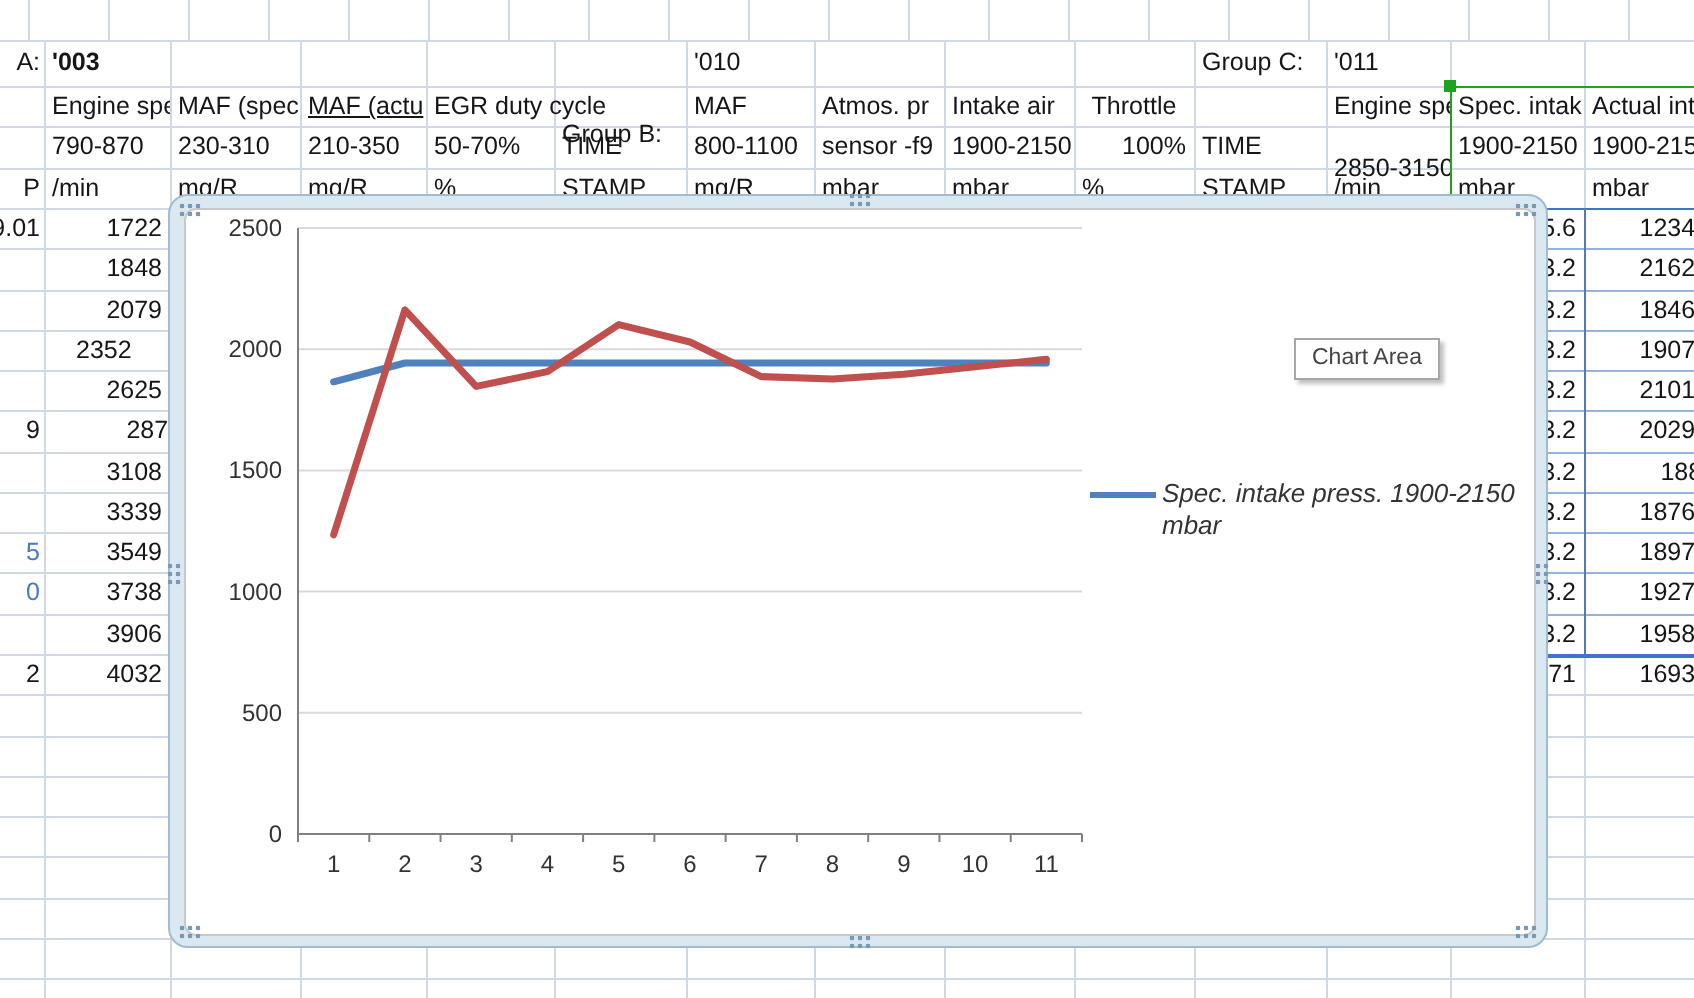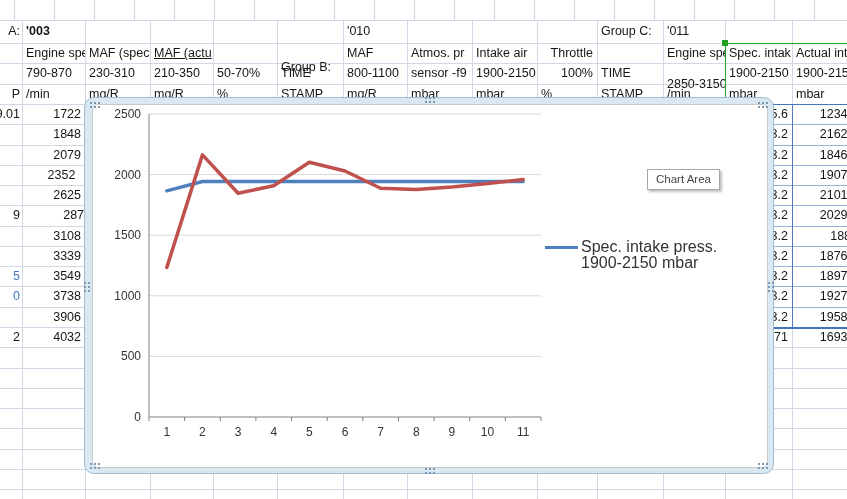--- a/index.html
+++ b/index.html
@@ -11,21 +11,21 @@
   .cell{position:absolute;box-sizing:border-box;padding:0 4px;white-space:nowrap;overflow:hidden;z-index:3;}
   .clipL span{position:absolute;right:2px;top:0;white-space:nowrap;}
   #chart-frame{position:absolute;left:84px;top:97px;width:690px;height:377px;box-sizing:border-box;
                border:1px solid #9fbcd1;border-radius:10px;background:#d9e8f1;z-index:10;}
   #chart-inner{position:absolute;left:7px;top:6px;width:674px;height:362px;background:#fff;
                border:1px solid #c9c9c9;border-radius:6px;}
   #chart-plot{position:absolute;left:0;top:0;}
   #chart-legend{position:absolute;left:452px;top:134px;width:216px;z-index:5;}
   .lg-entry{display:flex;margin-bottom:11px;}
   .lg-swatch{width:33px;height:3px;margin:7px 3px 0 0;flex:none;}
-  .lg-label{font-size:16px;line-height:16px;color:#333;}
+  .lg-label{font-size:13px;line-height:16px;color:#333;font-style:italic;}
   .grip{position:absolute;width:12px;height:8px;z-index:11;
         background-image:radial-gradient(circle,#7b99b5 1.1px,rgba(0,0,0,0) 1.3px);background-size:4px 4px;}
   .vgrip{width:8px;height:12px;}
   .g-tl{left:4px;top:3px}.g-tm{left:339px;top:-2px}.g-tr{right:4px;top:3px}
   .g-ml{left:-2px;top:183px}.g-mr{right:-2px;top:183px}
   .g-bl{left:4px;bottom:3px}.g-bm{left:339px;bottom:-2px}.g-br{right:4px;bottom:3px}
   #tooltip{position:absolute;left:647px;top:169px;z-index:20;background:#fff;border:1px solid #a6a6a6;
            padding:1px 8px;font-size:11.5px;line-height:17px;color:#444;white-space:nowrap;
            box-shadow:2px 2px 2px rgba(100,100,100,0.4);}
 </style>
@@ -157,24 +157,25 @@
       <span>A:</span>
     </div>
     <div class="cell" style="left: 22px; top: 20px; width: 63px; height: 23px; line-height: 23px; text-align: left; font-weight: bold;">'003</div>
     <div class="cell" style="left: 277px; top: 20px; width: 66px; height: 23px; line-height: 23px; text-align: left; margin-top: 36px;">Group B:</div>
     <div class="cell" style="left: 343px; top: 20px; width: 64px; height: 23px; line-height: 23px; text-align: left;">'010</div>
     <div class="cell" style="left: 597px; top: 20px; width: 66px; height: 23px; line-height: 23px; text-align: left;">Group C:</div>
     <div class="cell" style="left: 663px; top: 20px; width: 62px; height: 23px; line-height: 23px; text-align: left;">'011</div>
     <div class="cell" style="left: 22px; top: 43px; width: 63px; height: 20px; line-height: 20px; text-align: left;">Engine spe</div>
     <div class="cell" style="left: 85px; top: 43px; width: 65px; height: 20px; line-height: 20px; text-align: left;">MAF (spec</div>
     <div class="cell" style="left: 150px; top: 43px; width: 63px; height: 20px; line-height: 20px; text-align: left; text-decoration: underline;">MAF (actu</div>
+    <div class="cell" style="left: 213px; top: 43px; width: 130px; height: 20px; line-height: 20px; text-align: left;">EGR duty cycle</div>
     <div class="cell" style="left: 343px; top: 43px; width: 64px; height: 20px; line-height: 20px; text-align: left;">MAF</div>
     <div class="cell" style="left: 407px; top: 43px; width: 65px; height: 20px; line-height: 20px; text-align: left;">Atmos. pr</div>
     <div class="cell" style="left: 472px; top: 43px; width: 65px; height: 20px; line-height: 20px; text-align: left;">Intake air</div>
-    <div class="cell" style="left: 537px; top: 43px; width: 60px; height: 20px; line-height: 20px; text-align: right;">Throttle</div>
+    <div class="cell" style="left: 537px; top: 43px; width: 60px; height: 20px; line-height: 20px; text-align: center;">Throttle</div>
     <div class="cell" style="left: 663px; top: 43px; width: 62px; height: 20px; line-height: 20px; text-align: left;">Engine spe</div>
     <div class="cell" style="left: 725px; top: 43px; width: 67px; height: 20px; line-height: 20px; text-align: left;">Spec. intak</div>
     <div class="cell" style="left: 792px; top: 43px; width: 70px; height: 20px; line-height: 20px; text-align: left;">Actual int</div>
     <div class="cell" style="left: 22px; top: 63px; width: 63px; height: 21px; line-height: 21px; text-align: left;">790-870</div>
     <div class="cell" style="left: 85px; top: 63px; width: 65px; height: 21px; line-height: 21px; text-align: left;">230-310</div>
     <div class="cell" style="left: 150px; top: 63px; width: 63px; height: 21px; line-height: 21px; text-align: left;">210-350</div>
     <div class="cell" style="left: 213px; top: 63px; width: 64px; height: 21px; line-height: 21px; text-align: left;">50-70%</div>
     <div class="cell" style="left: 277px; top: 63px; width: 66px; height: 21px; line-height: 21px; text-align: left;">TIME</div>
     <div class="cell" style="left: 343px; top: 63px; width: 64px; height: 21px; line-height: 21px; text-align: left;">800-1100</div>
     <div class="cell" style="left: 407px; top: 63px; width: 65px; height: 21px; line-height: 21px; text-align: left;">sensor -f9</div>
@@ -205,21 +206,21 @@
     </div>
     <div class="cell" style="left: 22px; top: 104px; width: 63px; height: 20px; line-height: 20px; text-align: right;">1722</div>
     <div class="cell" style="left: 725px; top: 104px; width: 67px; height: 20px; line-height: 20px; text-align: right;">1865.6</div>
     <div class="cell" style="left: 792px; top: 104px; width: 70px; height: 20px; line-height: 20px; text-align: right;">1234.2</div>
     <div class="cell" style="left: 22px; top: 124px; width: 63px; height: 21px; line-height: 21px; text-align: right;">1848</div>
     <div class="cell" style="left: 725px; top: 124px; width: 67px; height: 21px; line-height: 21px; text-align: right;">1943.2</div>
     <div class="cell" style="left: 792px; top: 124px; width: 70px; height: 21px; line-height: 21px; text-align: right;">2162.4</div>
     <div class="cell" style="left: 22px; top: 145px; width: 63px; height: 20px; line-height: 20px; text-align: right;">2079</div>
     <div class="cell" style="left: 725px; top: 145px; width: 67px; height: 20px; line-height: 20px; text-align: right;">1943.2</div>
     <div class="cell" style="left: 792px; top: 145px; width: 70px; height: 20px; line-height: 20px; text-align: right;">1846.2</div>
-    <div class="cell" style="left: 22px; top: 165px; width: 67px; height: 20px; line-height: 20px; text-align: center; padding-left: 16px;">2352</div>
+    <div class="cell" style="left: 22px; top: 165px; width: 67px; height: 20px; line-height: 20px; text-align: left; padding-left: 16px;">2352</div>
     <div class="cell" style="left: 725px; top: 165px; width: 67px; height: 20px; line-height: 20px; text-align: right;">1943.2</div>
     <div class="cell" style="left: 792px; top: 165px; width: 70px; height: 20px; line-height: 20px; text-align: right;">1907.4</div>
     <div class="cell" style="left: 22px; top: 185px; width: 63px; height: 20px; line-height: 20px; text-align: right;">2625</div>
     <div class="cell" style="left: 725px; top: 185px; width: 67px; height: 20px; line-height: 20px; text-align: right;">1943.2</div>
     <div class="cell" style="left: 792px; top: 185px; width: 70px; height: 20px; line-height: 20px; text-align: right;">2101.2</div>
     <div class="cell clipL" style="left: 0px; top: 205px; width: 22px; height: 21px; line-height: 21px; text-align: right;">
       <span>9</span>
     </div>
     <div class="cell" style="left: 22px; top: 205px; width: 73px; height: 21px; line-height: 21px; text-align: right;">2877</div>
     <div class="cell" style="left: 725px; top: 205px; width: 67px; height: 21px; line-height: 21px; text-align: right;">1943.2</div>

